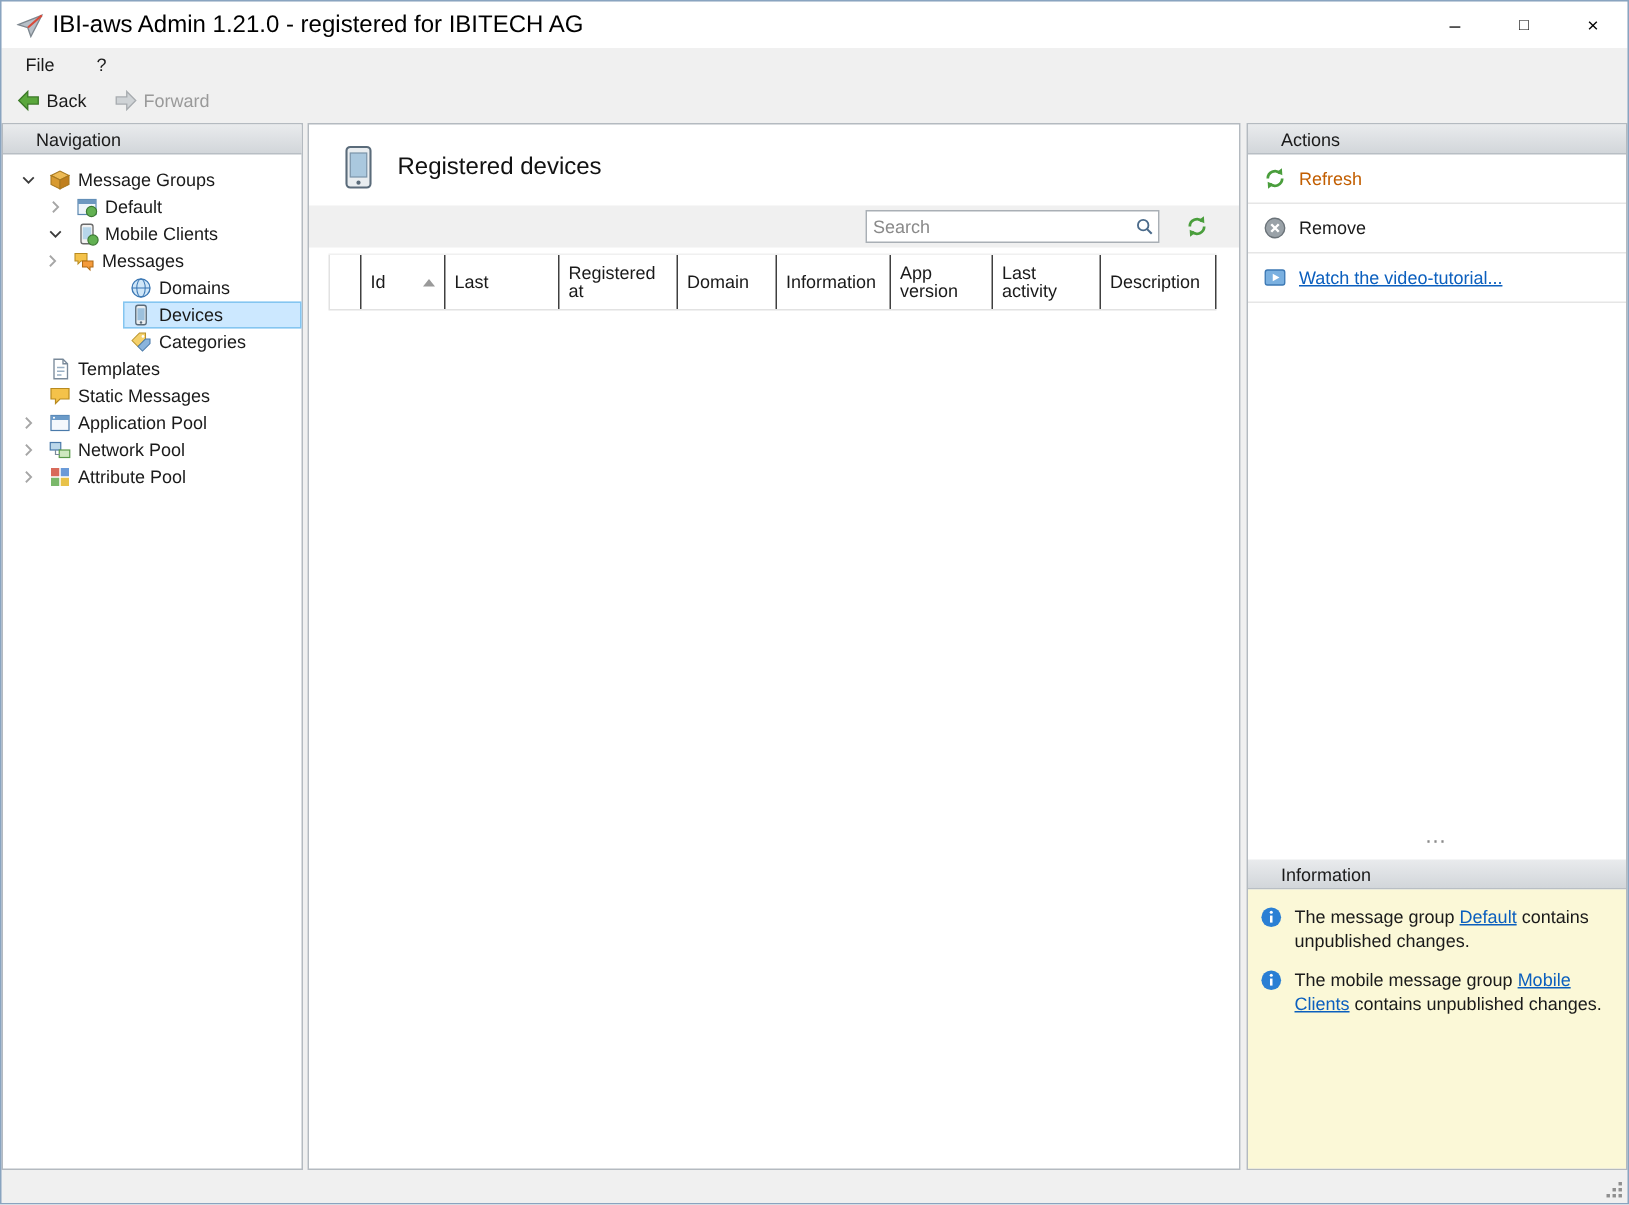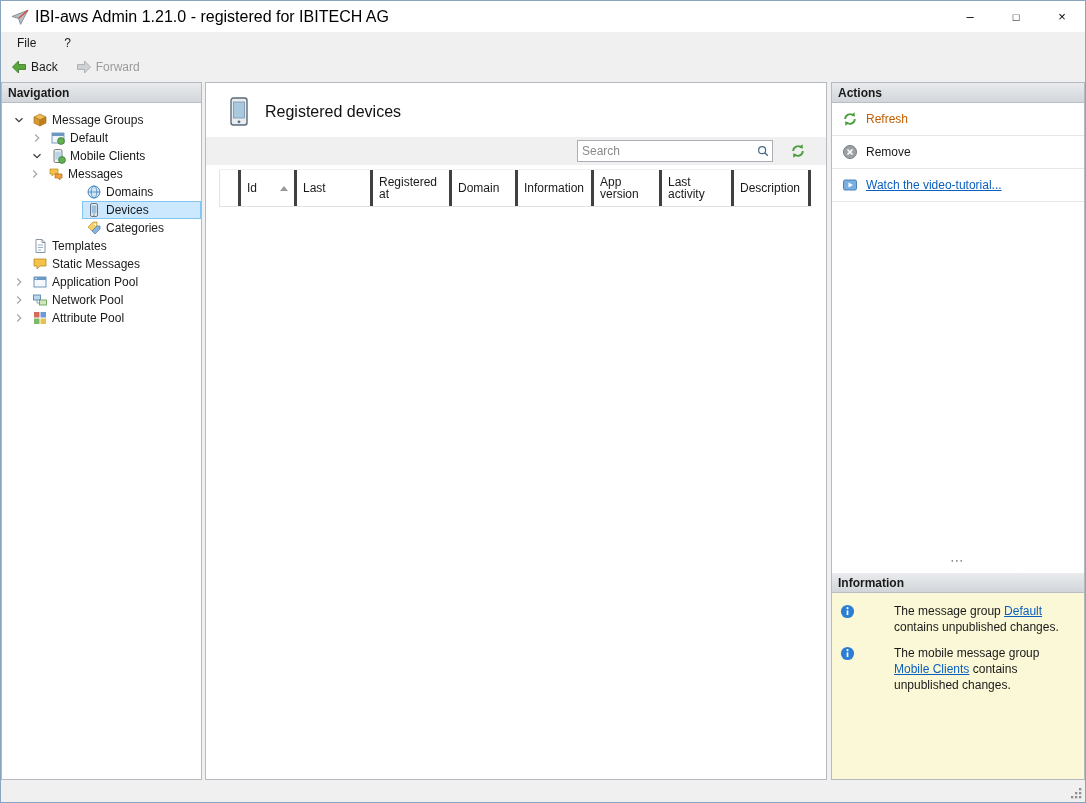--- a/index.html
+++ b/index.html
@@ -27,21 +27,21 @@
   .tool-btn.disabled { color:#9a9a9a; }
   .icon16 { width:16px; height:16px; display:inline-flex; flex:0 0 16px; }
 
   
   .panel { position:absolute; top:82px; height:698px; background:#ffffff; border:1px solid #b4bac0; }
   .nav-panel { left:1px; width:201px; }
   .main-panel { left:205px; width:622px; }
   .right-panel { left:831px; width:254px; }
   .panel-header {
     height:20px; background:linear-gradient(#e9ebed,#d2d6da);
-    border-bottom:1px solid #b8bec4; font-weight:bold; padding:3px 6px; color:#1a1a1a;
+    border-bottom:1px solid #b8bec4; font-weight:normal; padding:3px 22px; color:#1a1a1a;
   }
 
   
   .tree { padding-top:8px; }
   .tree-row { display:flex; align-items:center; height:18px; white-space:nowrap; cursor:default; }
   .tree-row .chev { width:18px; height:16px; display:inline-flex; align-items:center; justify-content:center; flex:0 0 18px; }
   .row-body { display:flex; align-items:center; gap:4px; flex:1; height:18px; padding:0 3px; border:1px solid transparent; }
   .tree-row.selected .row-body { background:#cce8ff; border:1px solid #84c5f0; }
   .lvl0 { padding-left:8px; } .lvl1 { padding-left:26px; } .lvl2 { padding-left:24px; } .lvl3 { padding-left:62px; }
 
@@ -50,35 +50,35 @@
   .main-title-icon { width:24px; height:30px; display:inline-flex; }
   .main-title { font-size:16px; color:#111; }
   .search-band { position:absolute; left:0; right:0; top:54px; height:28px; background:#f0f0f0; }
   .search-box { position:absolute; left:371px; top:3px; width:196px; height:22px; background:#fff; border:1px solid #a9afb5; display:flex; align-items:center; }
   .search-input { flex:1; border:none; outline:none; font:inherit; padding:0 4px; color:#1a1a1a; min-width:0; background:transparent; }
   .search-input::placeholder { color:#8a8a8a; }
   .search-mag { width:18px; height:16px; display:inline-flex; align-items:center; justify-content:center; }
   .band-refresh { position:absolute; left:584px; top:6px; }
 
   .grid-header { position:absolute; left:13px; top:86px; width:592px; display:flex; border-bottom:1px solid #e2e2e2; border-top:1px solid #f0f0f0; }
-  .gh-cell { border-right:3px solid #404040; min-height:36px; display:flex; align-items:center; padding:2px 6px; line-height:12px; }
+  .gh-cell { border-right:1px solid #404040; min-height:36px; display:flex; align-items:center; padding:2px 6px; line-height:12px; }
   .gh-cell:first-child { border-left:1px solid #e2e2e2; }
   .c0{width:22px;} .c1{width:56px;} .c2{width:76px;} .c3{width:79px;} .c4{width:66px;} .c5{width:76px;} .c6{width:68px;} .c7{width:72px;} .c8{width:77px;}
   .sort-asc { width:0; height:0; border-left:4px solid transparent; border-right:4px solid transparent; border-bottom:5px solid #9a9a9a; margin-left:auto; }
 
   
   .action-item { display:flex; align-items:center; gap:8px; height:33px; padding:0 10px; border-bottom:1px solid #e6e6e6; cursor:default; }
   .action-label.orange { color:#c25e00; }
   .action-label.link { color:#0b5fbe; text-decoration:underline; }
   .splitter-grip { position:absolute; left:0; right:0; top:472px; height:16px; text-align:center; color:#8a8a8a; font-size:14px; line-height:10px; letter-spacing:2px; cursor:default; }
   .info-header { position:absolute; left:0; right:0; top:490px; }
   .info-box { position:absolute; left:0; right:0; top:510px; bottom:0; background:#fbf8d7; padding:10px 8px; overflow:hidden; }
   .info-item { display:flex; gap:8px; margin-bottom:10px; }
   .info-icon { width:15px; height:15px; flex:0 0 15px; margin-top:1px; display:inline-flex; }
-  .info-text { line-height:16px; width:212px;margin-left:31px; }
+  .info-text { line-height:16px; width:212px; }
   .info-link { color:#0b5fbe; text-decoration:underline; cursor:pointer; }
 
   
   .statusbar { position:absolute; left:1px; right:1px; bottom:1px; height:21px; background:#f0f0f0; }
   .resize-grip { position:absolute; right:2px; bottom:2px; width:14px; height:14px; }
 </style>
 </head>
 <body>
 
 <div class="window-frame"></div>

